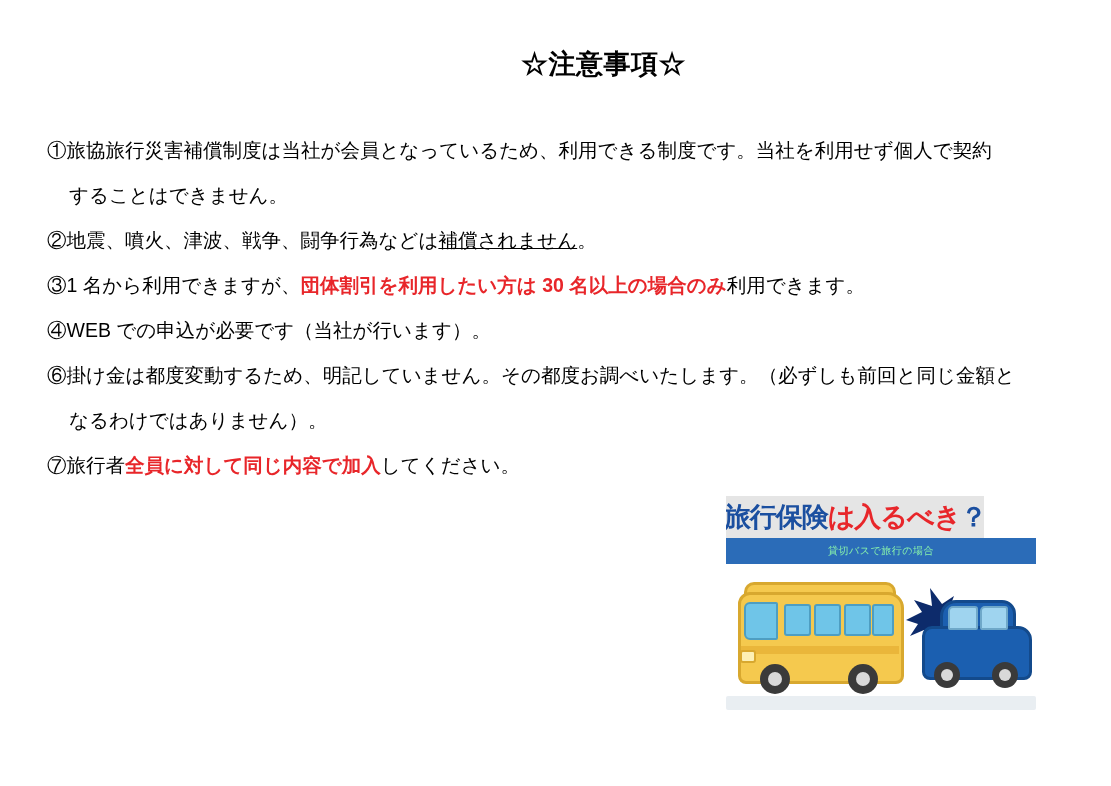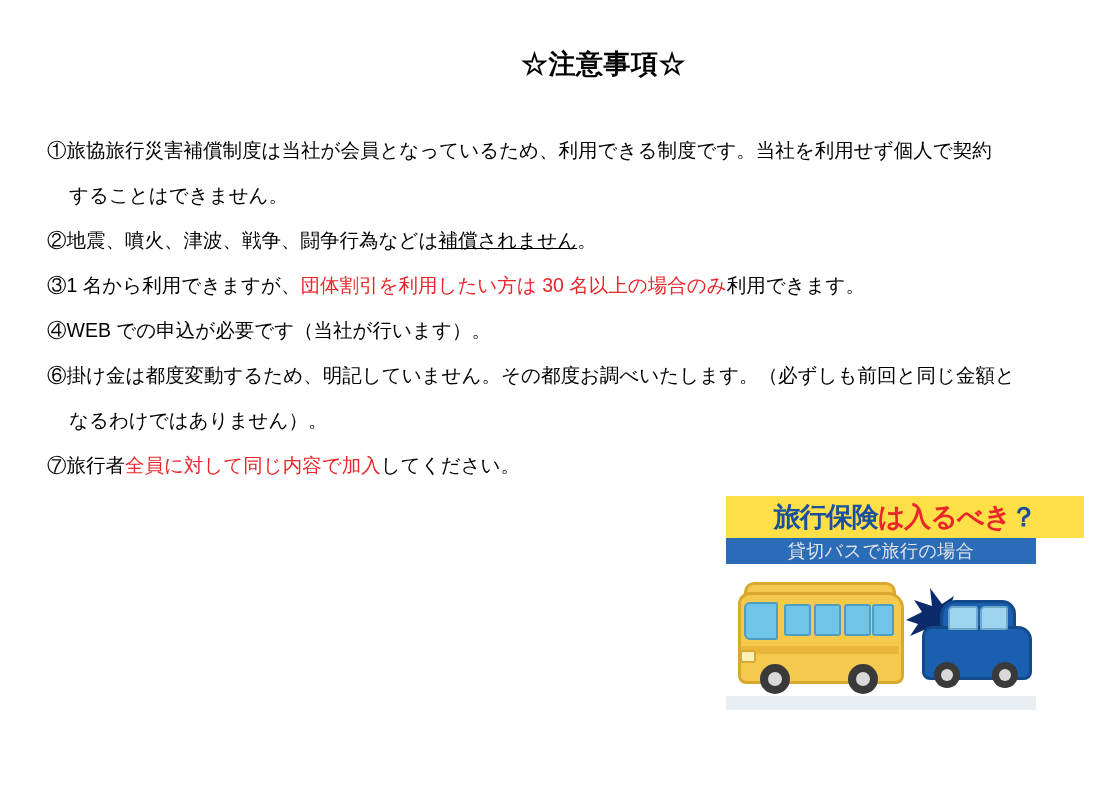--- a/index.html
+++ b/index.html
@@ -48,21 +48,21 @@
   }
   .item .cont {
     display: block;
     padding-left: 22px;
   }
   .red {
     color: #e8262a;
   }
   .red-bold {
     color: #e8262a;
-    font-weight: normal;
+    font-weight: bold;
   }
   .underline {
     text-decoration: underline;
   }
   
   .illustration {
     position: absolute;
     left: 726px;
     top: 496px;
     width: 310px;
@@ -70,23 +70,23 @@
   }
   .ill-bg {
     position: absolute;
     inset: 0;
     background: #ffffff;
   }
   .banner {
     position: absolute;
     left: 0;
     top: 0;
-    width: 358px;
+    width: 258px;
     height: 42px;
-    background: #fde047;
+    background: #e5e5e5;
     display: flex;
     align-items: center;
     justify-content: center;
     overflow: hidden;
   }
   .banner-text {
     font-size: 27px;
     font-weight: bold;
     letter-spacing: -1px;
     line-height: 1;
@@ -100,22 +100,22 @@
     left: 0;
     top: 42px;
     width: 310px;
     height: 26px;
     background: #2b6cb8;
     display: flex;
     align-items: center;
     justify-content: center;
   }
   .subbanner-text {
-    color: #e5e5e5;
-    font-size: 18px;
+    color: #86efac;
+    font-size: 10px;
     letter-spacing: 0.5px;
     white-space: nowrap;
   }
   .scene {
     position: absolute;
     left: 0;
     top: 68px;
     width: 310px;
     height: 154px;
     background: #ffffff;

